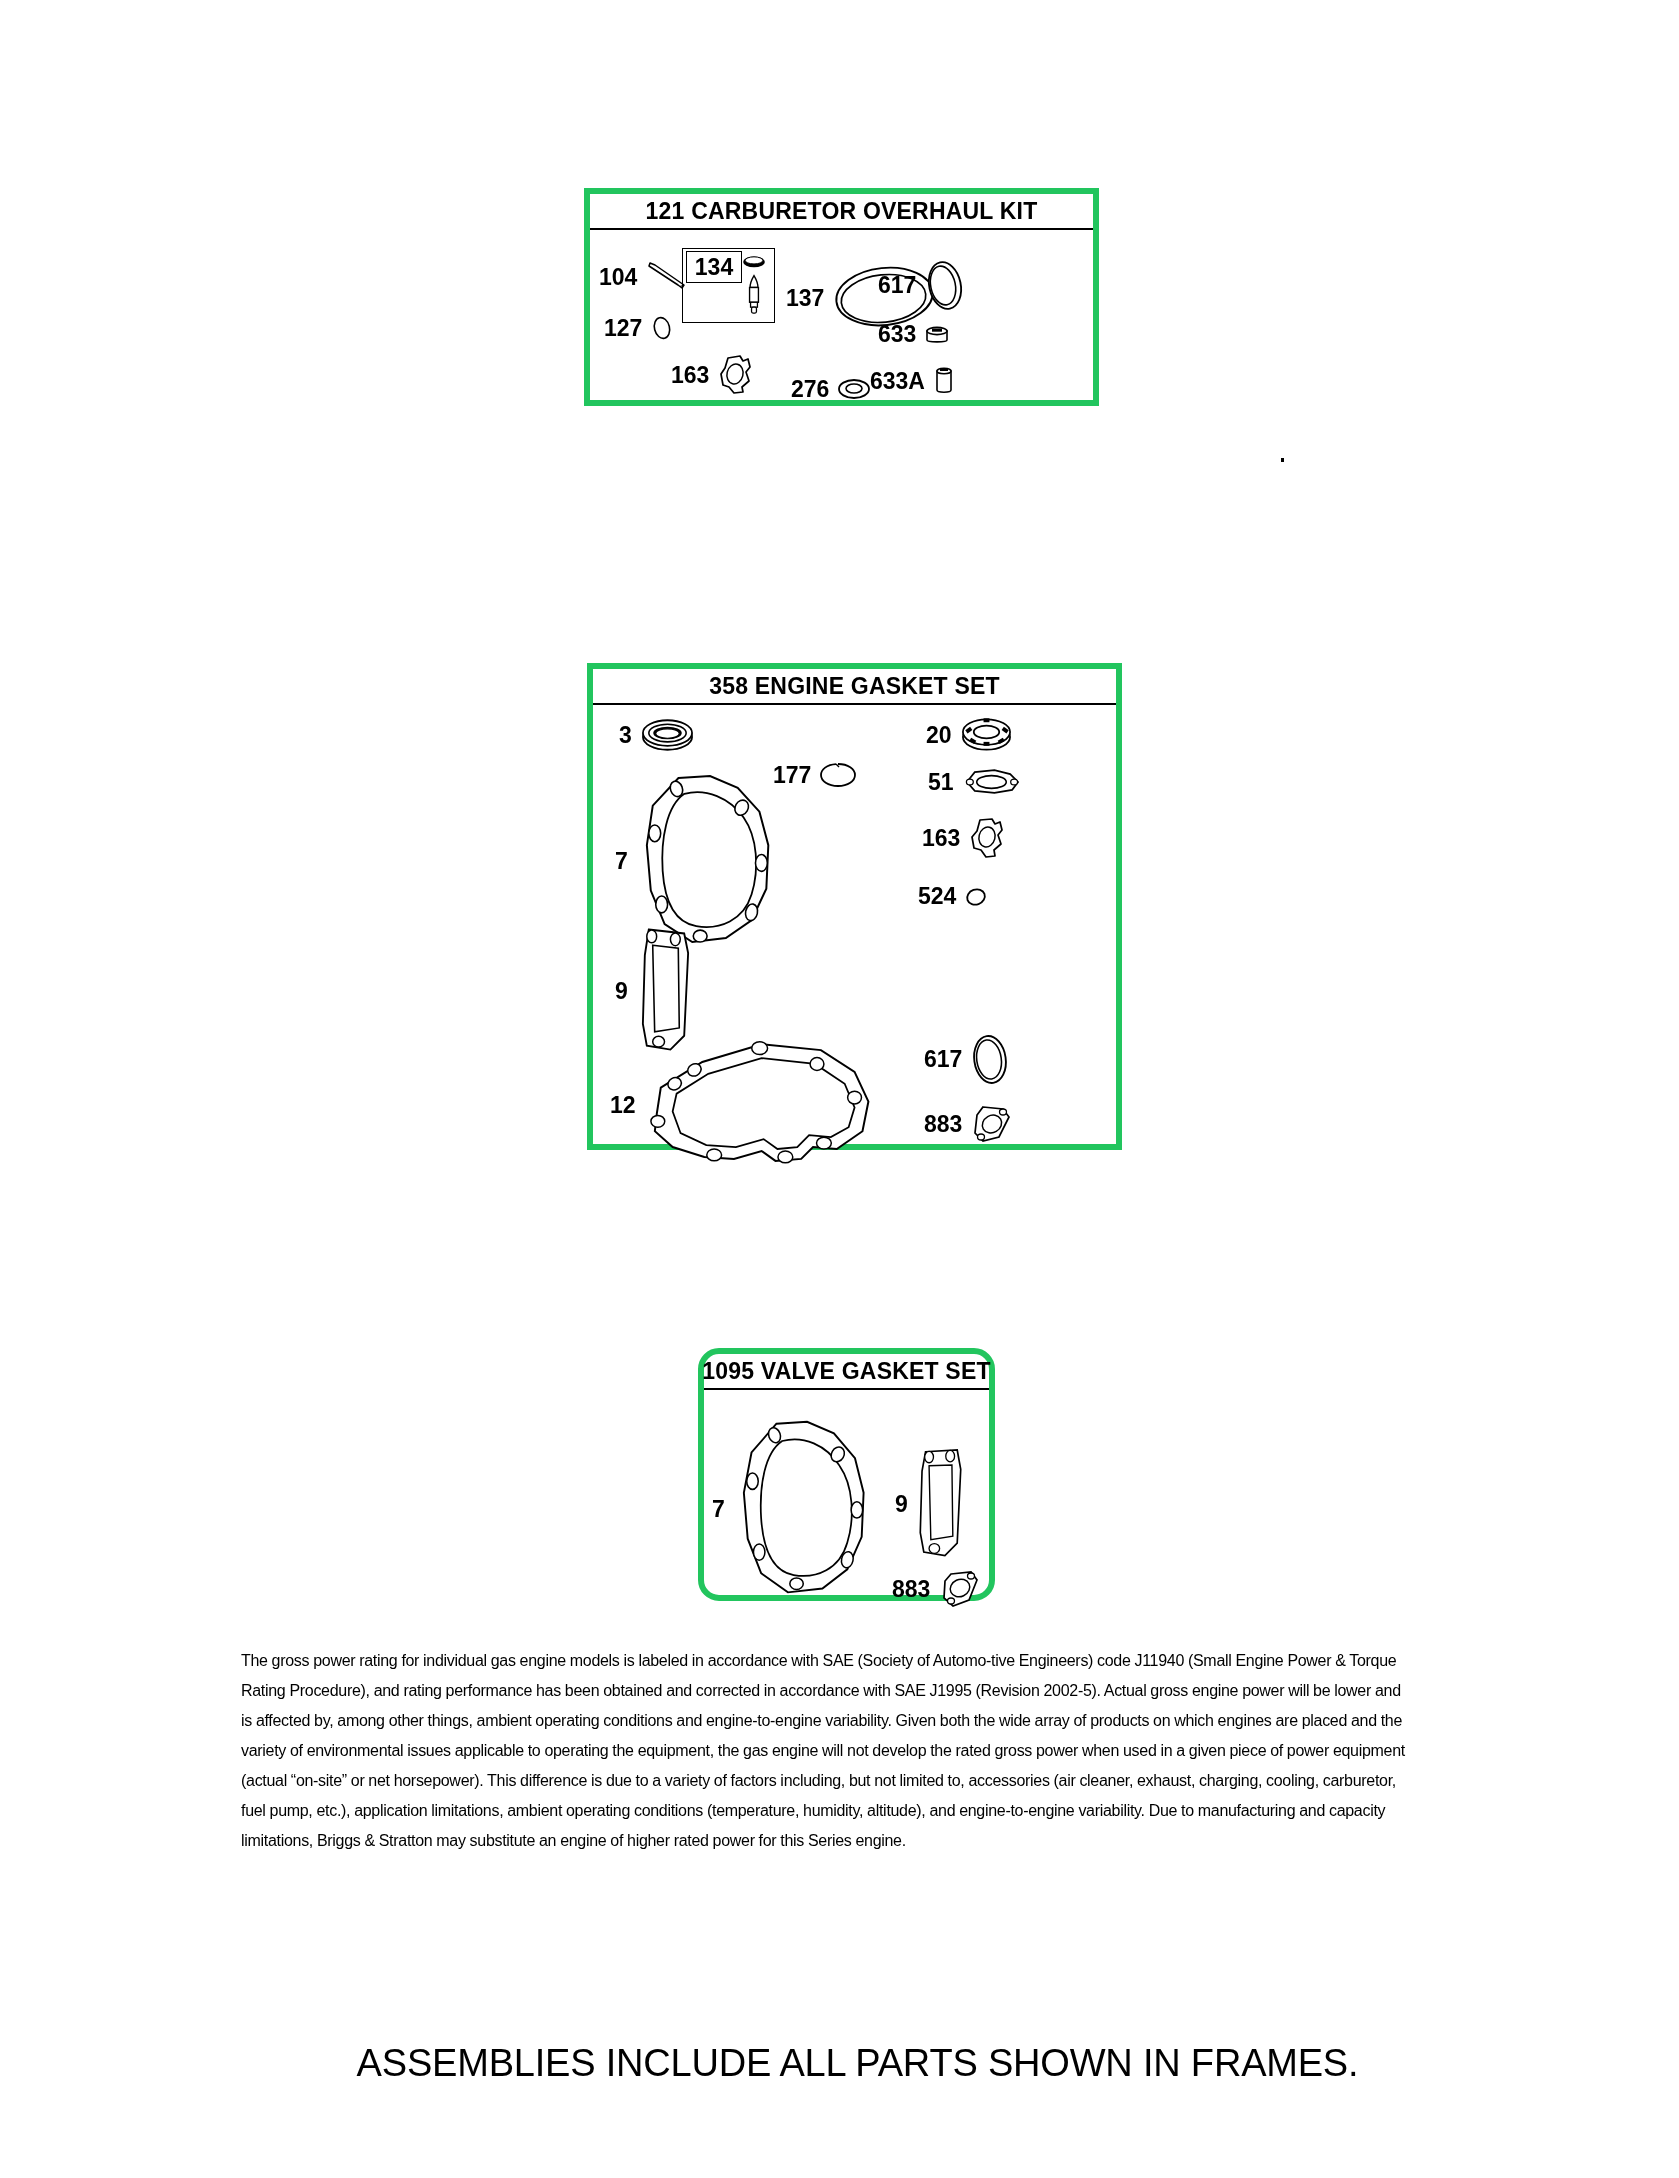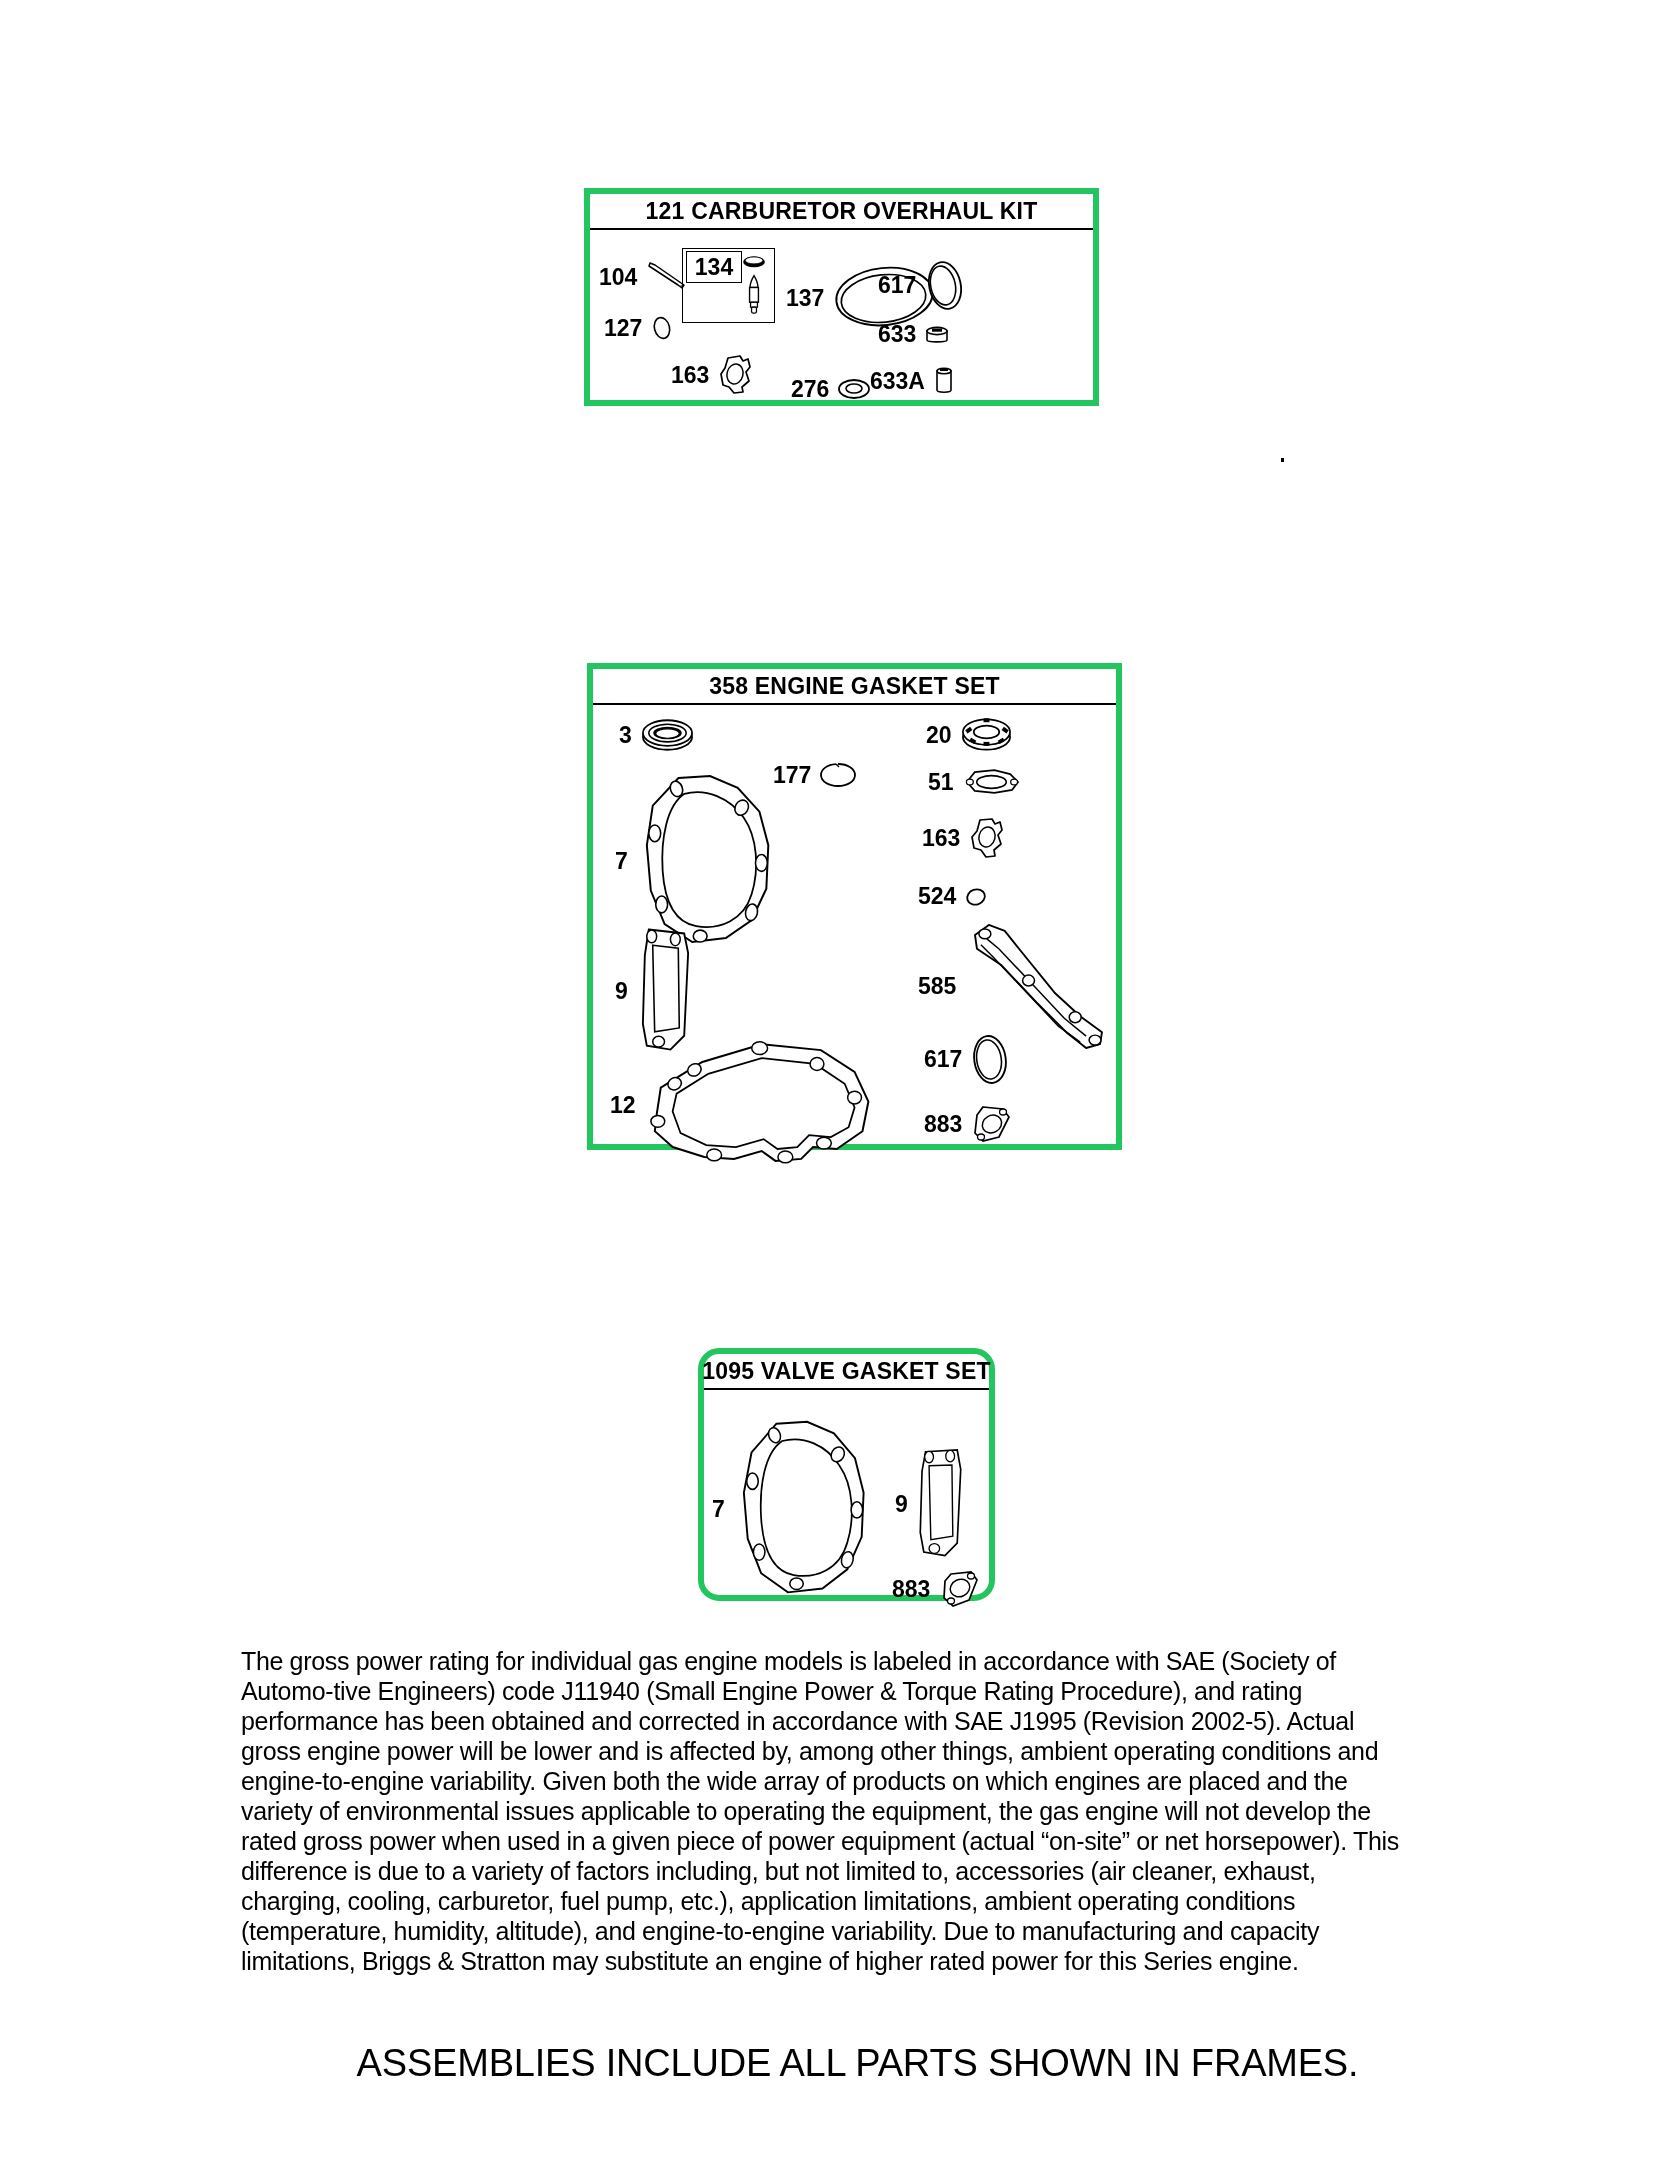--- a/index.html
+++ b/index.html
@@ -82,21 +82,21 @@
     top: 1646px;
     width: 1168px;
   }
   #body-heading {
     font-size: 25px;
     font-weight: bold;
     margin: 0 0 14px 0;
     letter-spacing: -0.2px;
   }
   #body-paragraph {
-    font-size: 25px;
+    font-size: 16px;
     line-height: 30px;
     margin: 0;
     text-align: left;
     letter-spacing: -0.3px;
     word-spacing: -0.2px;
   }
   #footer-note {
     position: absolute;
     left: 0;
     top: 2042px;
@@ -307,32 +307,20 @@
       </svg>
     </div>
 
     <div class="part" style="left:325px; top:180px;">
       <span class="num">524</span>
       <svg class="art" width="26" height="22" viewBox="0 0 26 22">
         <ellipse cx="13" cy="11" rx="9" ry="7.5" fill="#fff" stroke="#000" stroke-width="1.8" transform="rotate(-20 13 11)"></ellipse>
       </svg>
     </div>
 
-    <div class="part" style="left:325px; top:216px;">
-      <span class="num">585</span>
-      <svg class="art" width="147" height="131" viewBox="0 0 148 132">
-        <path d="M12,14 L26,4 L42,10 L58,30 L92,72 L118,96 L140,112 L138,124 L124,128 L104,112 L74,82 L38,44 L14,28 Z" fill="#fff" stroke="#000" stroke-width="1.9" stroke-linejoin="round"></path>
-        <path d="M24,18 L36,28 L72,66 L102,98 L124,116" fill="none" stroke="#000" stroke-width="1.5"></path>
-        <path d="M18,24 L30,36 L66,74 L96,106 L118,122" fill="none" stroke="#000" stroke-width="1.5"></path>
-        <ellipse cx="22" cy="13" rx="6" ry="5" fill="#fff" stroke="#000" stroke-width="1.5"></ellipse>
-        <ellipse cx="66" cy="60" rx="6" ry="5.5" fill="#fff" stroke="#000" stroke-width="1.5"></ellipse>
-        <ellipse cx="113" cy="97" rx="6" ry="5.5" fill="#fff" stroke="#000" stroke-width="1.5"></ellipse>
-        <ellipse cx="133" cy="120" rx="6" ry="5" fill="#fff" stroke="#000" stroke-width="1.5"></ellipse>
-      </svg>
-    </div>
 
     <div class="part" style="left:331px; top:327px;">
       <span class="num">617</span>
       <svg class="art" width="42" height="55" viewBox="0 0 42 56">
         <ellipse cx="21" cy="28" rx="16" ry="24" fill="#fff" stroke="#000" stroke-width="1.9" transform="rotate(-8 21 28)"></ellipse>
         <ellipse cx="20" cy="28" rx="12.5" ry="20" fill="#fff" stroke="#000" stroke-width="1.6" transform="rotate(-8 20 28)"></ellipse>
       </svg>
     </div>
 
     <div class="part" style="left:331px; top:398px;">

